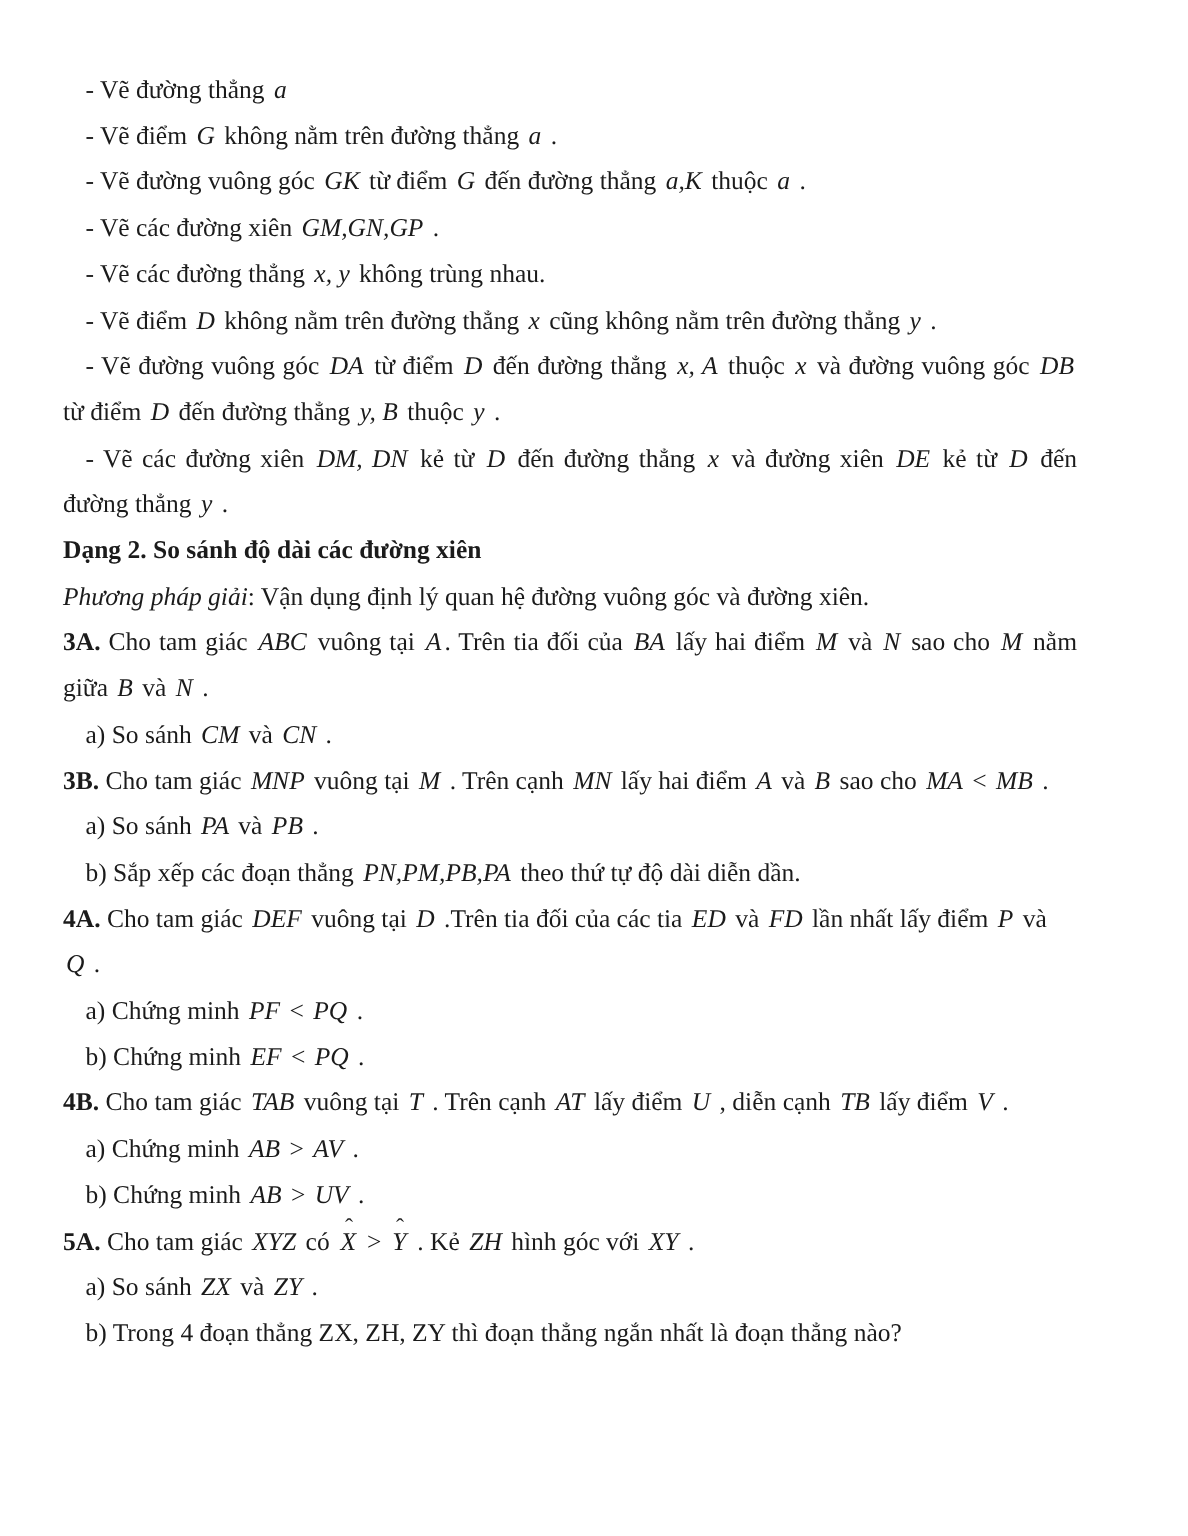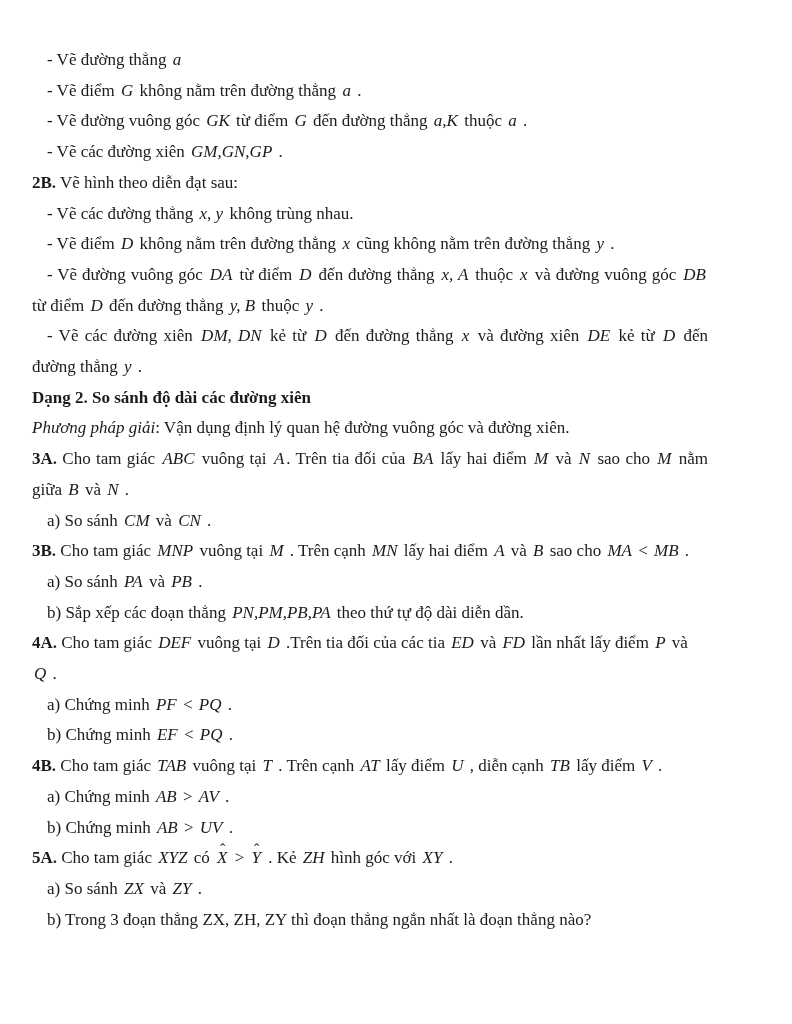--- a/index.html
+++ b/index.html
@@ -11,21 +11,21 @@
     width: 792px;
     height: 1024px;
     font-family: "Liberation Serif", serif;
     font-size: 17px;
     color: #1b1b1b;
     overflow: hidden;
   }
   .doc {
     box-sizing: border-box;
     width: 676px;
-    margin-left: 32px;
+    margin-left: 42px;
     padding-top: 45px;
   }
   p.line {
     margin: 0;
     line-height: 30.7px;
     text-align: left;
   }
   p.indent { text-indent: 15px; }
   p.just { text-align: justify; }
   span.bold { font-weight: 700; }
@@ -69,34 +69,33 @@
   }
 </style>
 </head>
 <body>
 
 <main class="doc">
   <p class="line indent"><span>- Vẽ đường thẳng </span><span class="math">a</span></p>
   <p class="line indent"><span>- Vẽ điểm </span><span class="math">G</span><span> không nằm trên đường thẳng </span><span class="math">a</span><span> .</span></p>
   <p class="line indent"><span>- Vẽ đường vuông góc </span><span class="math">GK</span><span> từ điểm </span><span class="math">G</span><span> đến đường thẳng </span><span class="math">a,K</span><span> thuộc </span><span class="math">a</span><span> .</span></p>
   <p class="line indent"><span>- Vẽ các đường xiên </span><span class="math">GM,GN,GP</span><span> .</span></p>
-  <p class="line"><span class="bold">2B.</span><span> Vẽ hình theo diễn đạt sau:</span></p>
   <p class="line indent"><span>- Vẽ các đường thẳng </span><span class="math">x, y</span><span> không trùng nhau.</span></p>
   <p class="line indent"><span>- Vẽ điểm </span><span class="math">D</span><span> không nằm trên đường thẳng </span><span class="math">x</span><span> cũng không nằm trên đường thẳng </span><span class="math">y</span><span> .</span></p>
   <p class="line indent just"><span>- Vẽ đường vuông góc </span><span class="math">DA</span><span> từ điểm </span><span class="math">D</span><span> đến đường thẳng </span><span class="math">x, A</span><span> thuộc </span><span class="math">x</span><span> và đường vuông góc </span><span class="math">DB</span><span> từ điểm </span><span class="math">D</span><span> đến đường thẳng </span><span class="math">y, B</span><span> thuộc </span><span class="math">y</span><span> .</span></p>
   <p class="line indent just"><span>- Vẽ các đường xiên </span><span class="math">DM, DN</span><span> kẻ từ </span><span class="math">D</span><span> đến đường thẳng </span><span class="math">x</span><span> và đường xiên </span><span class="math">DE</span><span> kẻ từ </span><span class="math">D</span><span> đến đường thẳng </span><span class="math">y</span><span> .</span></p>
   <p class="line"><span class="bold">Dạng 2. So sánh độ dài các đường xiên</span></p>
   <p class="line"><span class="italic">Phương pháp giải</span><span>: Vận dụng định lý quan hệ đường vuông góc và đường xiên.</span></p>
   <p class="line just"><span class="bold">3A.</span><span> Cho tam giác </span><span class="math">ABC</span><span> vuông tại </span><span class="math">A</span><span>. Trên tia đối của </span><span class="math">BA</span><span> lấy hai điểm </span><span class="math">M</span><span> và </span><span class="math">N</span><span> sao cho </span><span class="math">M</span><span> nằm giữa </span><span class="math">B</span><span> và </span><span class="math">N</span><span> .</span></p>
   <p class="line indent"><span>a) So sánh </span><span class="math">CM</span><span> và </span><span class="math">CN</span><span> .</span></p>
   <p class="line"><span class="bold">3B.</span><span> Cho tam giác </span><span class="math">MNP</span><span> vuông tại </span><span class="math">M</span><span> . Trên cạnh </span><span class="math">MN</span><span> lấy hai điểm </span><span class="math">A</span><span> và </span><span class="math">B</span><span> sao cho </span><span class="math">MA</span><span> &lt; </span><span class="math">MB</span><span> .</span></p>
   <p class="line indent"><span>a) So sánh </span><span class="math">PA</span><span> và </span><span class="math">PB</span><span> .</span></p>
   <p class="line indent"><span>b) Sắp xếp các đoạn thẳng </span><span class="math">PN,PM,PB,PA</span><span> theo thứ tự độ dài diễn dần.</span></p>
   <p class="line"><span class="bold">4A.</span><span> Cho tam giác </span><span class="math">DEF</span><span> vuông tại </span><span class="math">D</span><span> .Trên tia đối của các tia </span><span class="math">ED</span><span> và </span><span class="math">FD</span><span> lần nhất lấy điểm </span><span class="math">P</span><span> và </span><span class="math">Q</span><span> .</span></p>
   <p class="line indent"><span>a) Chứng minh </span><span class="math">PF</span><span> &lt; </span><span class="math">PQ</span><span> .</span></p>
   <p class="line indent"><span>b) Chứng minh </span><span class="math">EF</span><span> &lt; </span><span class="math">PQ</span><span> .</span></p>
   <p class="line"><span class="bold">4B.</span><span> Cho tam giác </span><span class="math">TAB</span><span> vuông tại </span><span class="math">T</span><span> . Trên cạnh </span><span class="math">AT</span><span> lấy điểm </span><span class="math">U</span><span> , diễn cạnh </span><span class="math">TB</span><span> lấy điểm </span><span class="math">V</span><span> .</span></p>
   <p class="line indent"><span>a) Chứng minh </span><span class="math">AB</span><span> &gt; </span><span class="math">AV</span><span> .</span></p>
   <p class="line indent"><span>b) Chứng minh </span><span class="math">AB</span><span> &gt; </span><span class="math">UV</span><span> .</span></p>
   <p class="line"><span class="bold">5A.</span><span> Cho tam giác </span><span class="math">XYZ</span><span> có </span><span class="hat">X</span><span> &gt; </span><span class="hat">Y</span><span> . Kẻ </span><span class="math">ZH</span><span> hình góc với </span><span class="math">XY</span><span> .</span></p>
   <p class="line indent"><span>a) So sánh </span><span class="math">ZX</span><span> và </span><span class="math">ZY</span><span> .</span></p>
-  <p class="line indent"><span>b) Trong 3 đoạn thẳng </span><span>ZX, ZH, ZY</span><span> thì đoạn thẳng ngắn nhất là đoạn thẳng nào?</span></p>
+  <p class="line indent"><span>b) Trong 4 đoạn thẳng </span><span>ZX, ZH, ZY</span><span> thì đoạn thẳng ngắn nhất là đoạn thẳng nào?</span></p>
 </main>
 
 </body></html>

